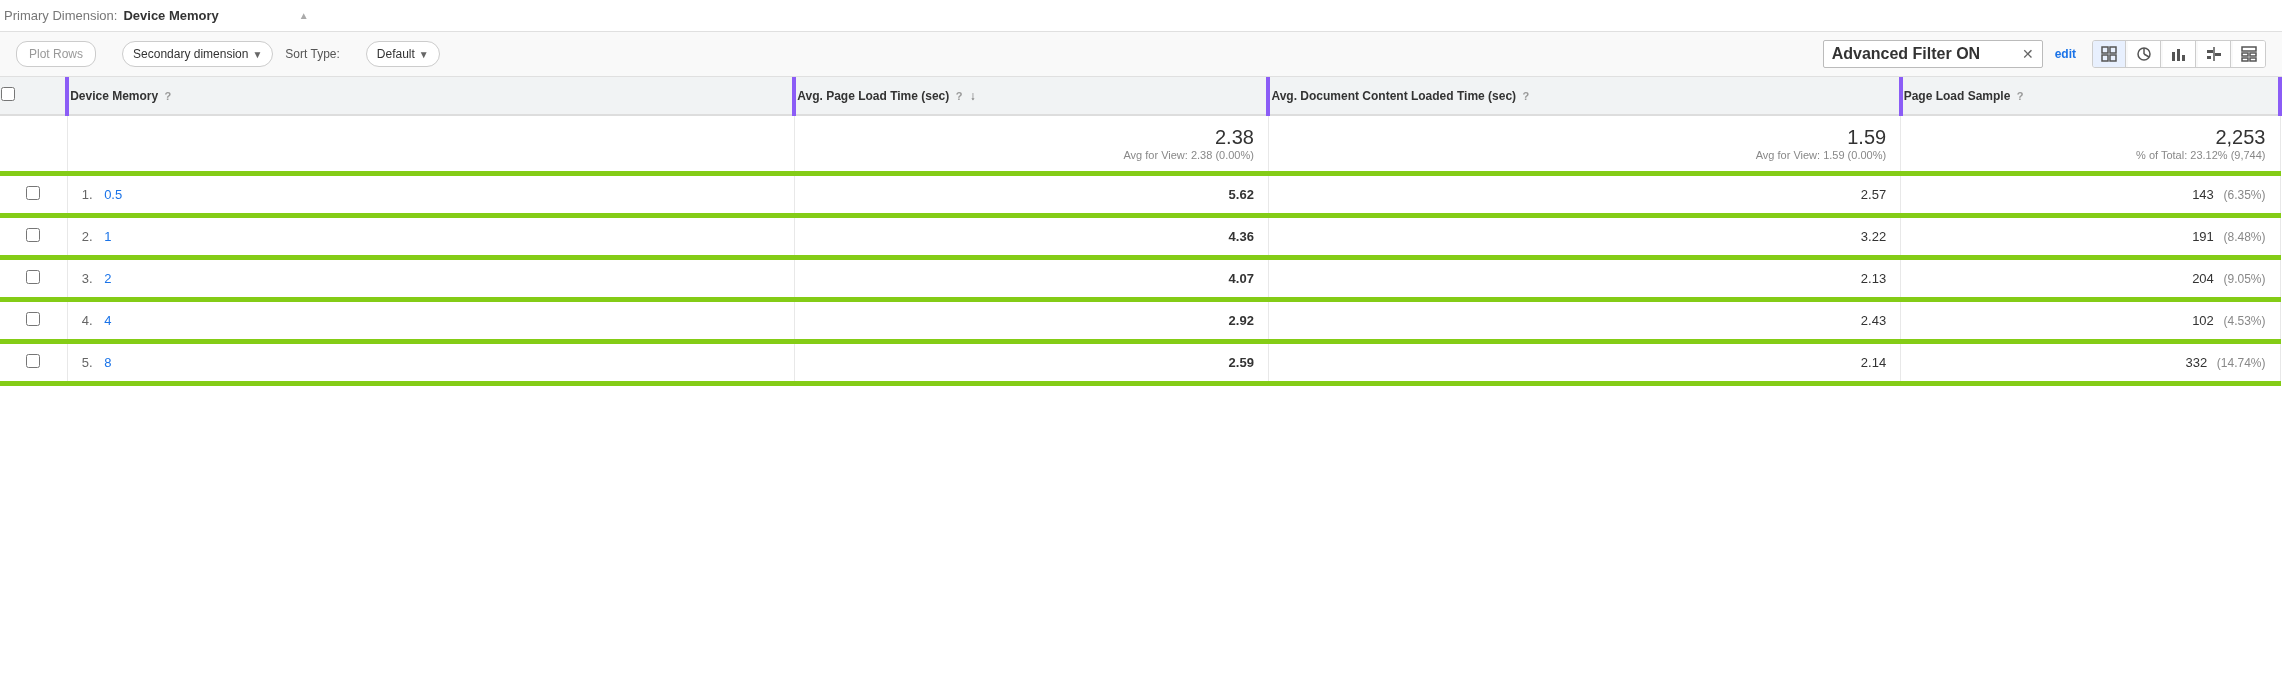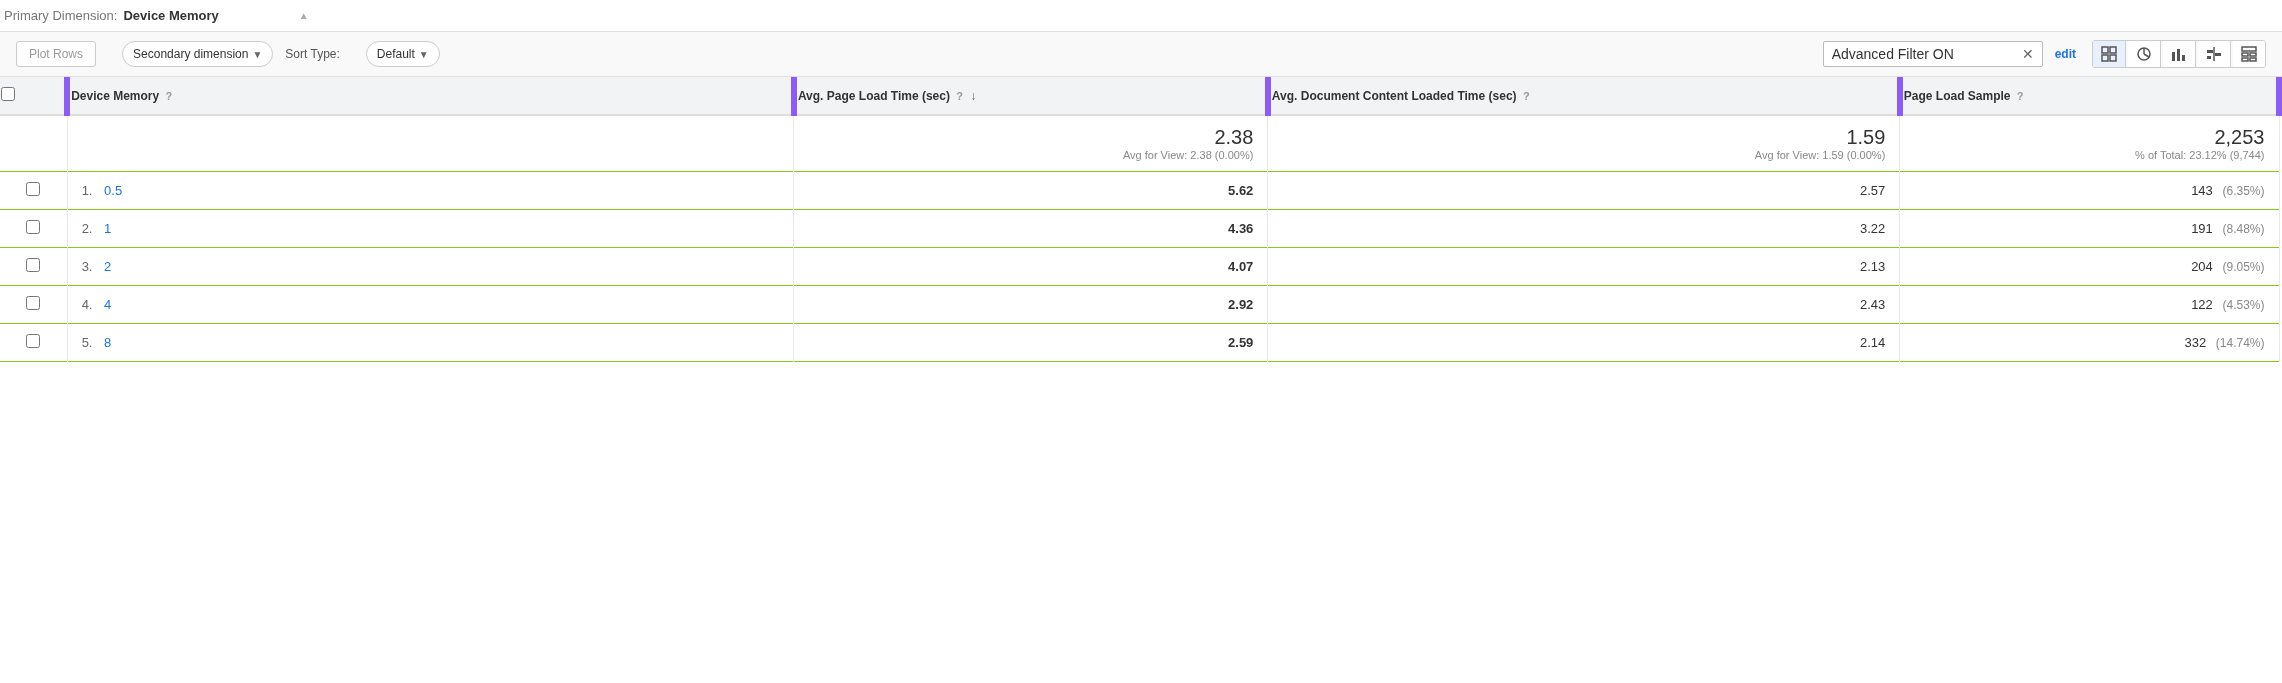--- a/index.html
+++ b/index.html
@@ -36,21 +36,21 @@
       display: flex;
       align-items: center;
       padding: 8px 16px;
       border-bottom: 1px solid #e0e0e0;
       gap: 8px;
       background: #f9f9f9;
     }
     .btn-plot-rows {
       padding: 5px 12px;
       border: 1px solid #ccc;
-      border-radius: 3px;
+      border-radius: 11px;
       background: #fff;
       color: #999;
       font-size: 12px;
       cursor: not-allowed;
     }
     .dropdown-btn {
       display: flex;
       align-items: center;
       gap: 4px;
       padding: 5px 10px;
@@ -78,22 +78,23 @@
       display: flex;
       align-items: center;
       border: 1px solid #bbb;
       border-radius: 2px;
       padding: 4px 8px;
       background: #fff;
       min-width: 220px;
     }
     .filter-box .filter-text {
       flex: 1;
-      font-size: 14px;
-      color: #333;
+      font-size: 16px;
+      color: #333;
+      font-weight: bold;
     }
     .filter-box .close-btn {
       cursor: pointer;
       color: #666;
       font-size: 14px;
       margin-left: 6px;
     }
     .edit-link {
       color: #1a73e8;
       font-size: 12px;
@@ -138,37 +139,37 @@
     .data-table thead tr {
       background: #f1f3f4;
       border-bottom: 2px solid #ddd;
     }
     .data-table thead th {
       padding: 10px 1px;
       text-align: left;
       font-size: 12px;
       font-weight: 600;
       color: #333;
-      border-right: 6px solid #8b5cf6;
+      border-right: 4px solid #8b5cf6;
       white-space: nowrap;
     }
     .data-table thead th.right-align {
     }
     .data-table thead th .sort-arrow {
       color: #666;
       margin-left: 4px;
     }
     .data-table thead th .help-icon {
       color: #999;
       font-size: 11px;
       margin-left: 3px;
       cursor: pointer;
     }
     .data-table tbody tr {
-      border-bottom: 1px solid #84cc16;
+      border-bottom: 5px solid #84cc16;
       padding-left: 22px;
     }
     .data-table tbody tr.summary-row {
       background: #fff;
     }
     .data-table tbody td {
       padding: 10px 14px;
       font-size: 13px;
       border-right: 1px solid #e8e8e8;
       vertical-align: middle;
@@ -416,21 +417,21 @@
       <span class="row-num">4.</span>
       <a class="dim-link">4</a>
     </td>
     <td class="metric-col right-align">
       <span class="metric-bold">2.92</span>
     </td>
     <td class="metric-col-wide right-align">
       <span>2.43</span>
     </td>
     <td class="page-load-col right-align">
-      <span>122</span>
+      <span>102</span>
       <span class="pct-text">(4.53%)</span>
     </td>
   </tr>
       <tr class="data-row">
     <td class="checkbox-col">
       <input type="checkbox" style="">
     </td>
     <td class="dim-col">
       <span class="row-num">5.</span>
       <a class="dim-link">8</a>

